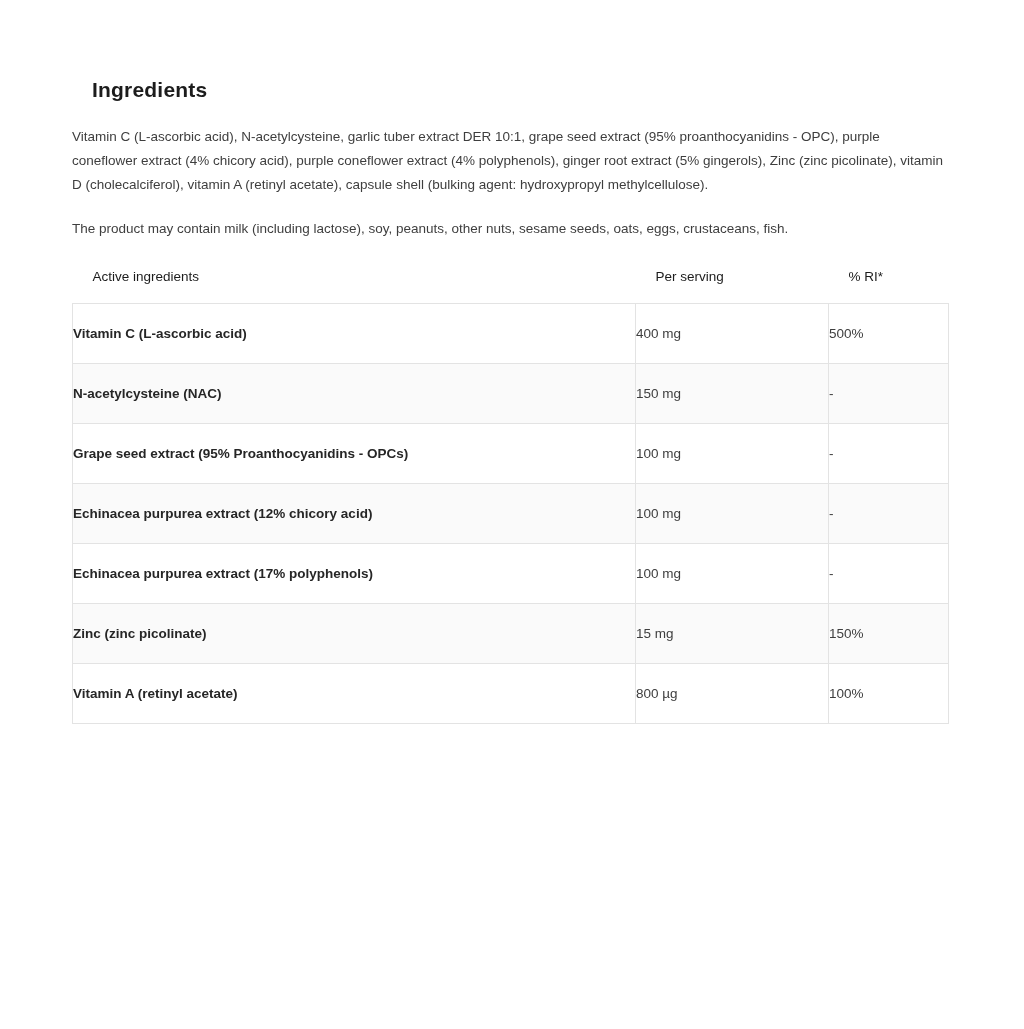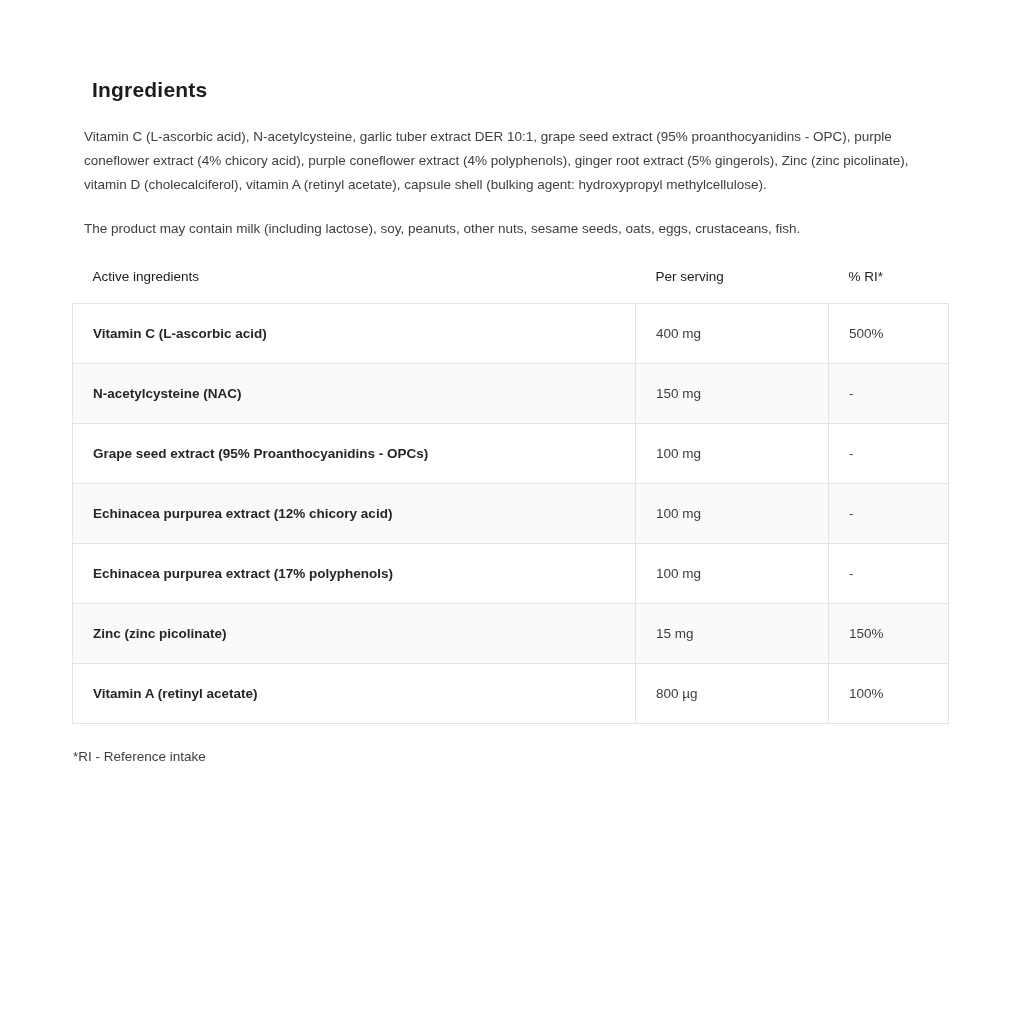--- a/index.html
+++ b/index.html
@@ -11,36 +11,36 @@
   }
   .content { width: 876px; margin-left: 72px; padding-top: 78px; }
   .heading {
     font-size: 21px; font-weight: 700;
     color: var(--heading-text, #1c1c1c);
     margin-left: 20px; letter-spacing: 0.2px;
   }
   .para {
     font-size: 13.5px; line-height: 24px;
     color: var(--body-text, #3e3e3e);
-    margin: 23px 0 0 12px;
+    margin: 23px 0 0 0;
   }
   .para.allergens { margin-top: 20px; }
   table.ing-table {
     width: 876px; border-collapse: collapse;
     margin-top: 28px; table-layout: fixed;
   }
   col.c1 { width: 563px; } col.c2 { width: 193px; } col.c3 { width: 120px; }
   thead th {
     text-align: left; font-size: 13.5px; font-weight: 400;
     color: var(--heading-text, #1c1c1c);
     padding: 0 0 19px 20px; border: none;
   }
   tbody td {
     border: 1px solid var(--table-border, #e3e3e3);
-    height: 60px; padding-left: 20px;
+    height: 60px; 
     font-size: 13.5px; vertical-align: middle;
     color: var(--body-text, #3e3e3e);
     background: transparent;
   }
   tbody td.cell-name { font-weight: 700; color: #262626; }
   tbody tr:nth-child(even) { background: var(--row-alt-background, #fafafa); }
   .footnote {
     font-size: 13.5px; color: var(--body-text, #3e3e3e);
     margin: 25px 0 0 1px;
   }
@@ -110,15 +110,14 @@
 
 
   <tr>
     <td class="cell-name">Vitamin A (retinyl acetate)</td>
     <td>800 µg</td>
     <td>100%</td>
   </tr>
 </tbody>
   </table>
 
-  <p class="footnote">*RI - Reference intake</p>
 
 </div>
 
 </body></html>

